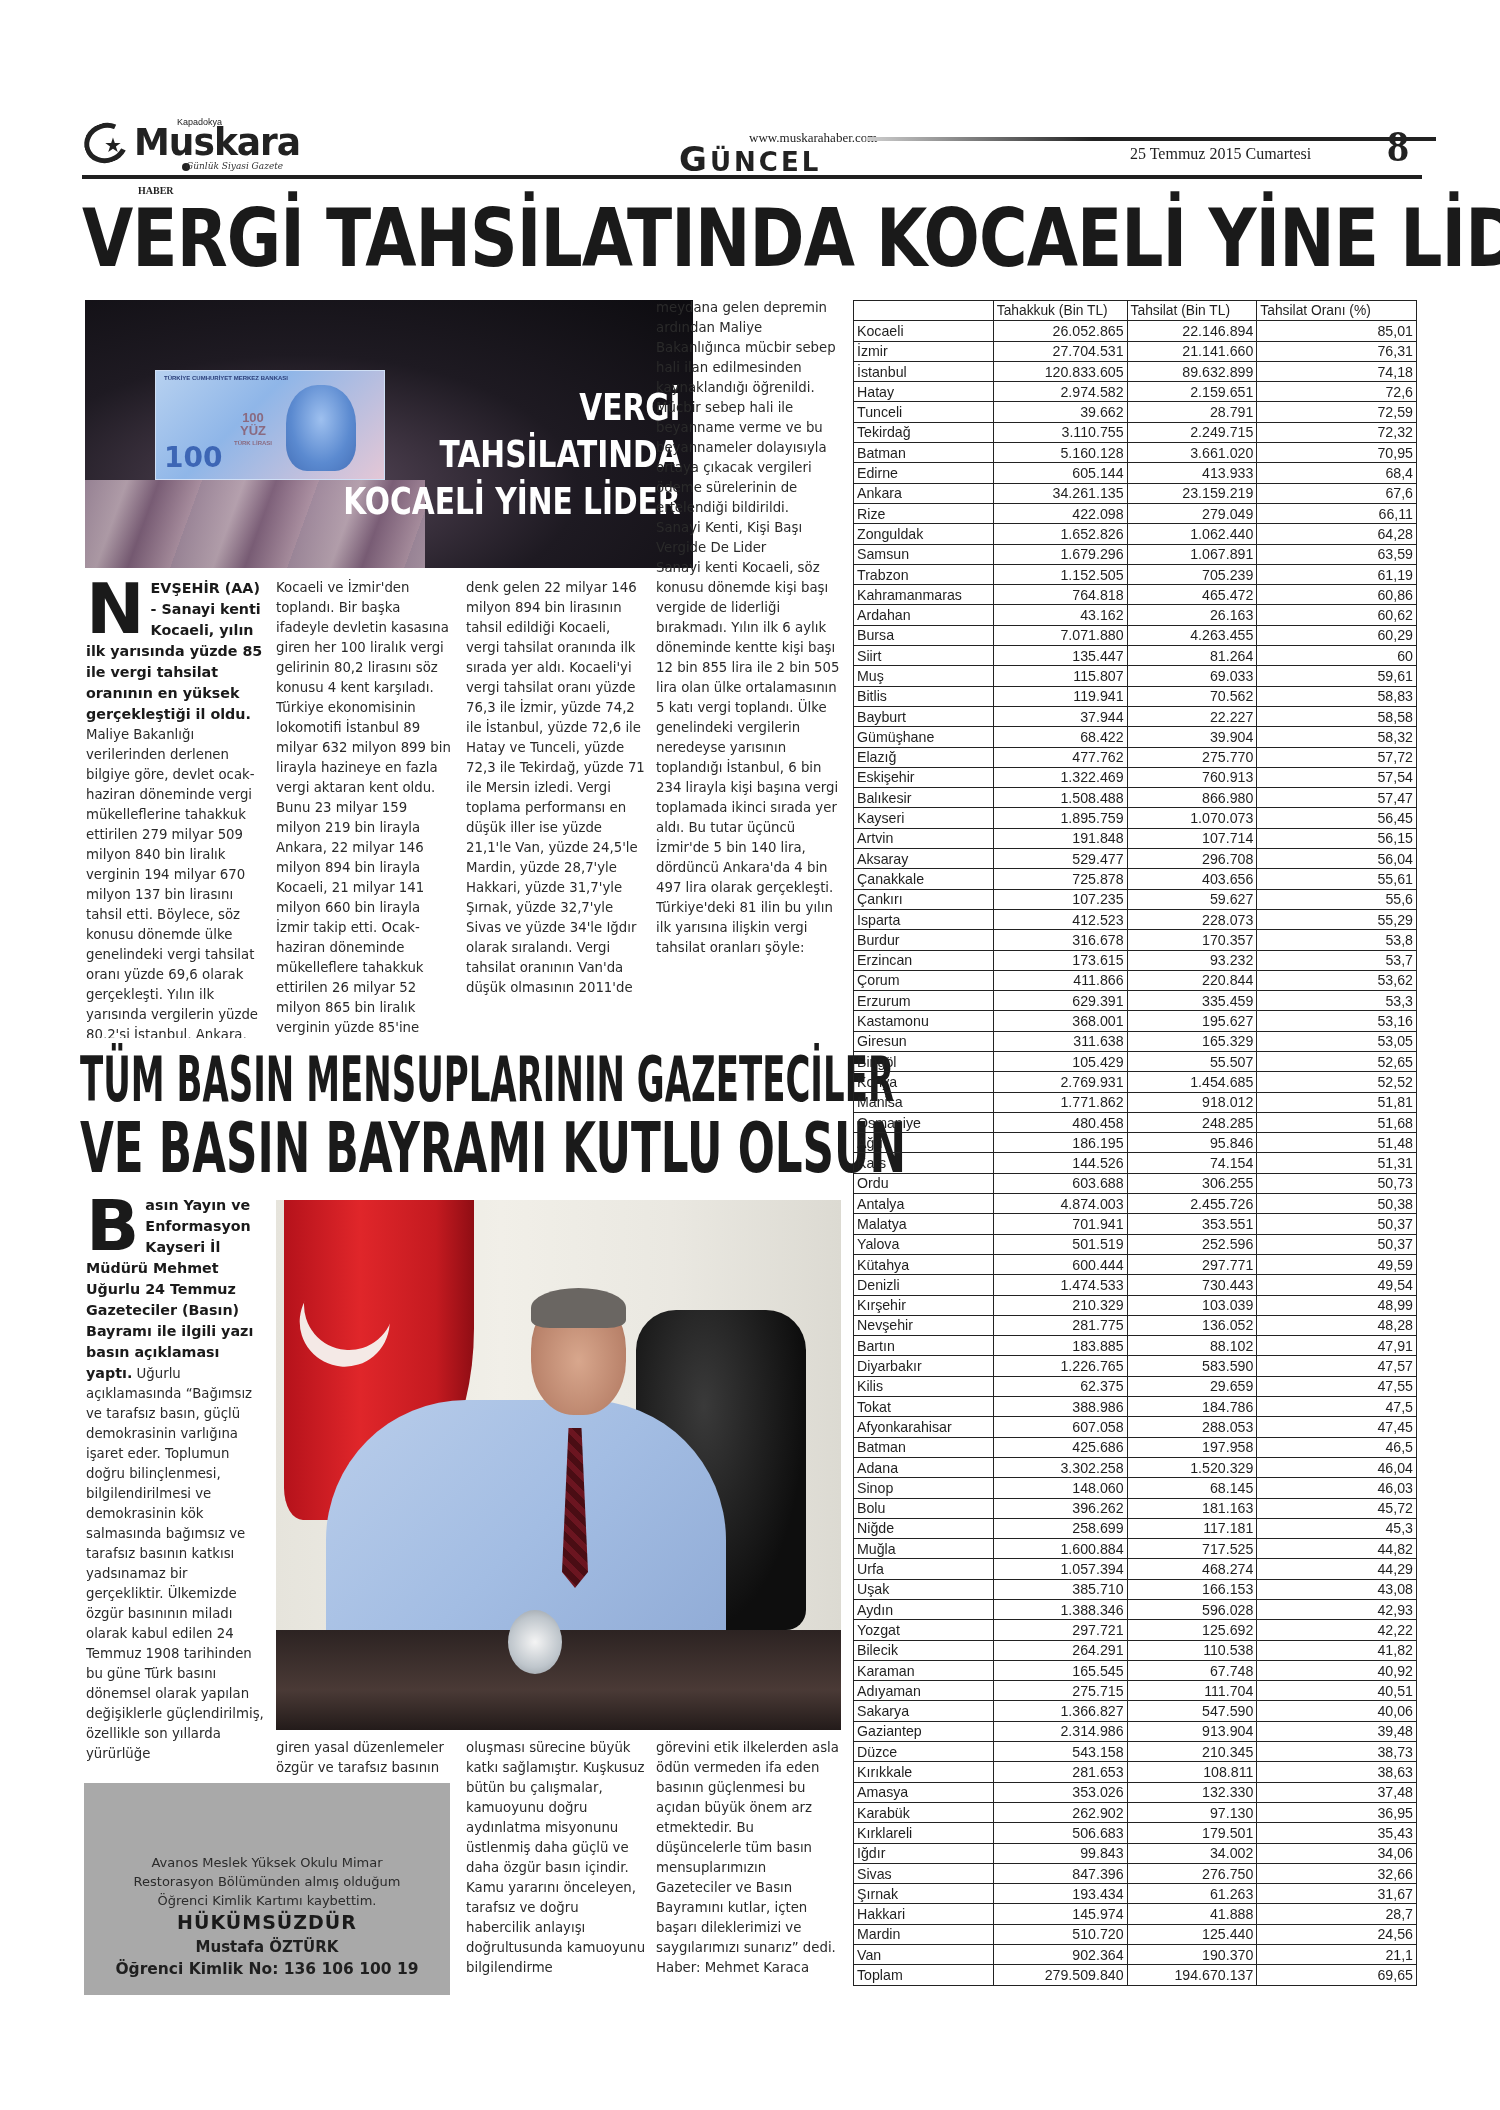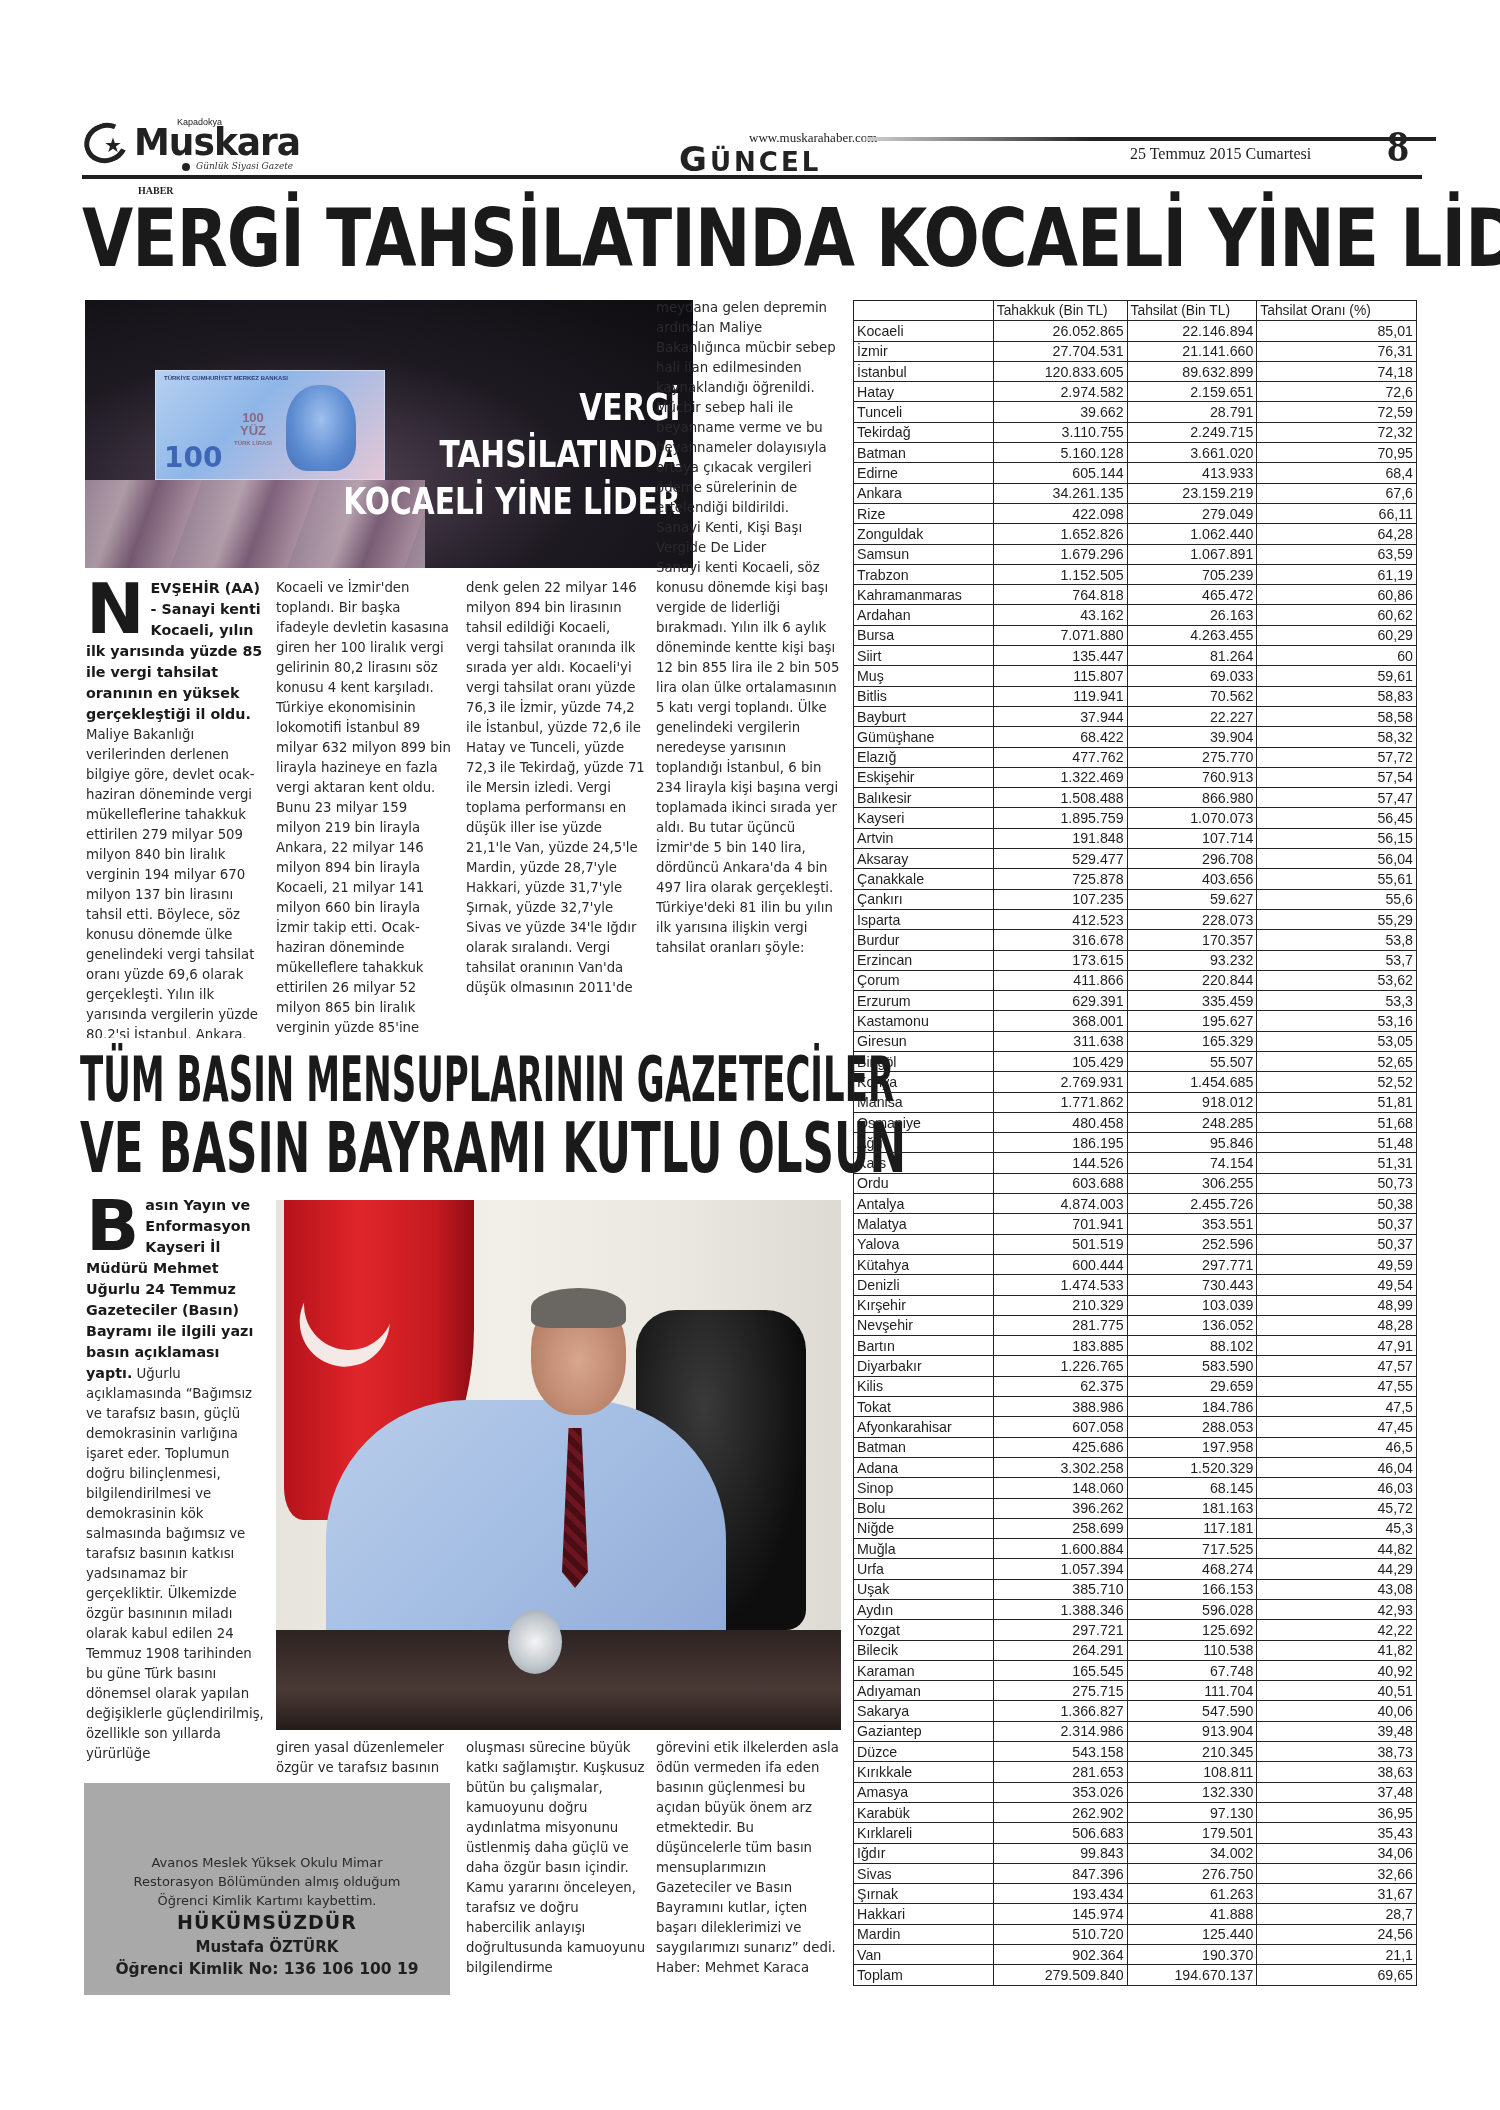--- a/index.html
+++ b/index.html
@@ -8,21 +8,21 @@
 
   
   .masthead { position: absolute; left: 82px; top: 115px; width: 1340px; height: 60px; }
   .logo { position: absolute; left: 0; top: 0; width: 220px; height: 60px; }
   .logo-swirl { position: absolute; left: 2px; top: 8px; width: 44px; height: 40px; border: 5px solid #222; border-right-color: transparent; border-radius: 50%; transform: rotate(-20deg); }
   .logo-star { position: absolute; left: 22px; top: 18px; font-size: 20px; color: #222; font-family: "DejaVu Sans", sans-serif; }
   .logo-small { position: absolute; left: 95px; top: 2px; font-size: 9px; font-weight: normal; font-family: "Liberation Sans", sans-serif; color: #222; }
   .logo-main { position: absolute; left: 52px; top: 6px; font-size: 36px; font-weight: 900; letter-spacing: -1px; font-family: "DejaVu Sans", sans-serif; color: #222; transform: scaleY(1.05); }
   .logo-haber { position: absolute; left: 56px; top: 46px; font-size: 10px; font-weight: bold; font-family: Liberation Serif, serif; color: #222; margin-top: 24px; }
   .logo-dot { position: absolute; left: 100px; top: 48px; width: 8px; height: 8px; border-radius: 50%; background: #222; }
-  .logo-slogan { position: absolute; left: 114px; top: 46px; font-size: 9px; font-style: italic; font-family: "DejaVu Serif", serif; color: #333; }
+  .logo-slogan { position: absolute; left: 104px; top: 46px; font-size: 9px; font-style: italic; font-family: "DejaVu Serif", serif; color: #333; }
 
   .section { position: absolute; left: 597px; top: 0; width: 780px; height: 60px; }
   .section-url { position: absolute; left: 70px; top: 15px; font-size: 13px; font-family: "Liberation Serif", serif; color: #222; }
   .section-line { position: absolute; left: 187px; top: 22px; width: 570px; height: 4px; background: linear-gradient(to right, #cfcfcf, #222 40%, #222); }
   .section-name { position: absolute; left: 0; top: 24px; font-size: 26px; font-weight: bold; letter-spacing: 3px; font-family: "DejaVu Sans", sans-serif; color: #222; }
   .section-name .big-g { font-size: 34px; }
   .date { position: absolute; left: 1048px; top: 30px; font-size: 16px; font-family: "Liberation Serif", serif; color: #222; }
   .page-no { position: absolute; left: 1305px; top: 10px; font-size: 44px; font-weight: bold; font-family: "Liberation Serif", serif; color: #222; line-height: 1; }
   .masthead-rule { position: absolute; left: 82px; top: 175px; width: 1340px; height: 4px; background: #1f1f1f; }
 

